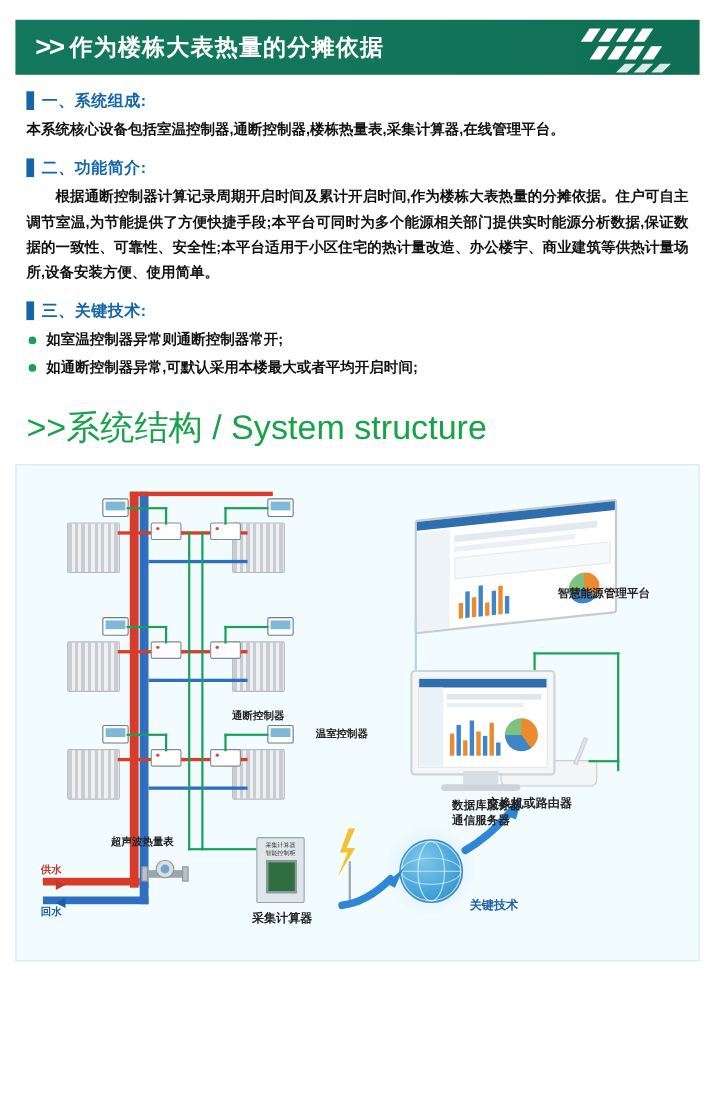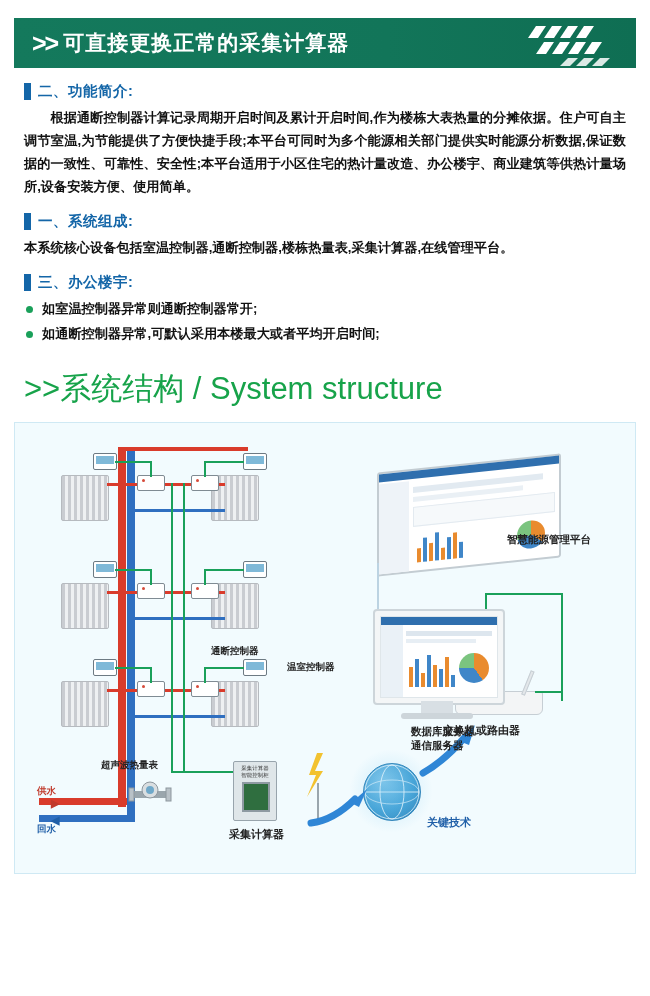--- a/index.html
+++ b/index.html
@@ -252,21 +252,21 @@
   .lightning { position: absolute; }
   .heat-meter { position: absolute; }
 </style>
 </head>
 <body>
 
 <div class="page">
 
   <div class="header">
     <span class="header-arrows">&gt;&gt;</span>
-    <span class="header-title">可直接更换正常的采集计算器</span>
+    <span class="header-title">作为楼栋大表热量的分摊依据</span>
     <span class="header-deco">
       <svg width="110" height="50" viewBox="0 0 110 50">
         <g fill="#ffffff">
           <polygon points="20,8 30,8 22,20 12,20"></polygon>
           <polygon points="36,8 46,8 38,20 28,20"></polygon>
           <polygon points="52,8 62,8 54,20 44,20"></polygon>
           <polygon points="68,8 78,8 70,20 60,20"></polygon>
           <polygon points="28,24 38,24 30,36 20,36"></polygon>
           <polygon points="44,24 54,24 46,36 36,36"></polygon>
           <polygon points="60,24 70,24 62,36 52,36"></polygon>
@@ -275,37 +275,37 @@
           <polygon points="68,40 78,40 70,48 60,48" opacity="0.85"></polygon>
           <polygon points="84,40 94,40 86,48 76,48" opacity="0.85"></polygon>
         </g>
       </svg>
     </span>
   </div>
 
   <div class="section">
     <div class="sec-head">
       <span class="sec-bar"></span>
-      <span class="sec-title">二、功能简介:</span>
-    </div>
-    <div class="sec-body indent">根据通断控制器计算记录周期开启时间及累计开启时间,作为楼栋大表热量的分摊依据。住户可自主调节室温,为节能提供了方便快捷手段;本平台可同时为多个能源相关部门提供实时能源分析数据,保证数据的一致性、可靠性、安全性;本平台适用于小区住宅的热计量改造、办公楼宇、商业建筑等供热计量场所,设备安装方便、使用简单。</div>
+      <span class="sec-title">一、系统组成:</span>
+    </div>
+    <div class="sec-body">本系统核心设备包括室温控制器,通断控制器,楼栋热量表,采集计算器,在线管理平台。</div>
   </div>
 
   <div class="section">
     <div class="sec-head">
       <span class="sec-bar"></span>
-      <span class="sec-title">一、系统组成:</span>
-    </div>
-    <div class="sec-body">本系统核心设备包括室温控制器,通断控制器,楼栋热量表,采集计算器,在线管理平台。</div>
+      <span class="sec-title">二、功能简介:</span>
+    </div>
+    <div class="sec-body indent">根据通断控制器计算记录周期开启时间及累计开启时间,作为楼栋大表热量的分摊依据。住户可自主调节室温,为节能提供了方便快捷手段;本平台可同时为多个能源相关部门提供实时能源分析数据,保证数据的一致性、可靠性、安全性;本平台适用于小区住宅的热计量改造、办公楼宇、商业建筑等供热计量场所,设备安装方便、使用简单。</div>
   </div>
 
   <div class="section">
     <div class="sec-head">
       <span class="sec-bar"></span>
-      <span class="sec-title">三、办公楼宇:</span>
+      <span class="sec-title">三、关键技术:</span>
     </div>
     <ul class="bullets">
       <li>如室温控制器异常则通断控制器常开;</li>
       <li>如通断控制器异常,可默认采用本楼最大或者平均开启时间;</li>
     </ul>
   </div>
 
   <div class="struct-title">
     <span>&gt;&gt;</span><span>系统结构</span>
     <span>/</span>

